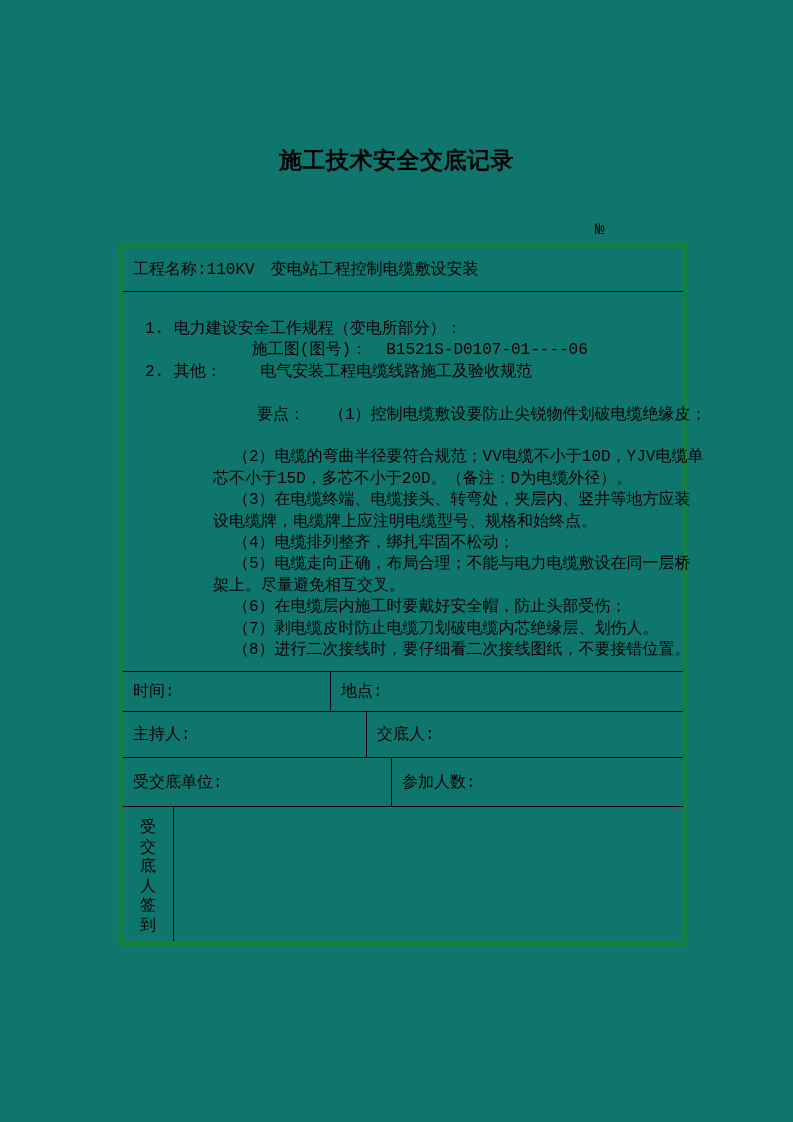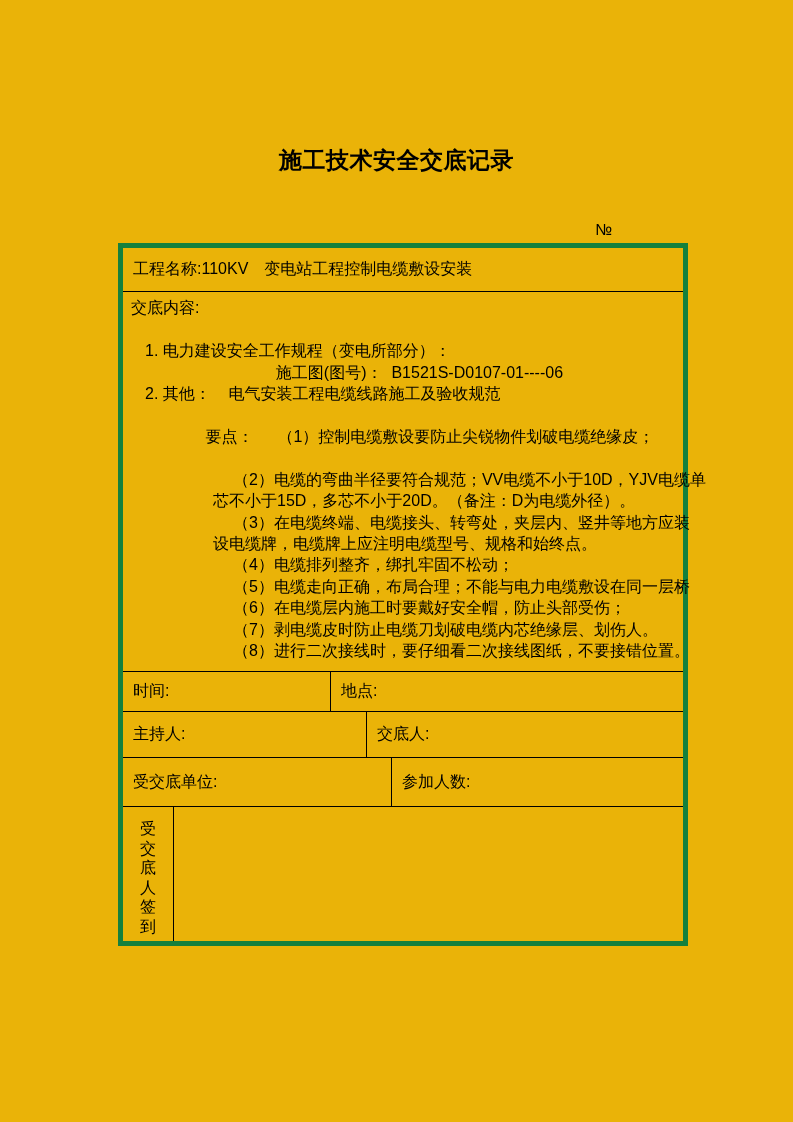--- a/index.html
+++ b/index.html
@@ -1,23 +1,23 @@
 <!DOCTYPE html>
 <html><head>
 <meta charset="utf-8">
 <style>
   * { box-sizing: border-box; margin: 0; padding: 0; }
   html, body { background: #ffffff; }
   .page {
     position: relative;
     width: 793px;
     height: 1122px;
-    background: #eab308;
+    background: #0f766e;
     color: #000000;
-    font-family: Liberation Sans, sans-serif;
+    font-family: Liberation Mono, monospace;
     overflow: hidden;
   }
   .title {
     position: absolute;
     top: 145px;
     left: 0;
     width: 100%;
     text-align: center;
     font-size: 23px;
     font-weight: bold;
@@ -90,34 +90,34 @@
 
     <div class="row r1">
       <div class="cell grow">
         <span class="label-line">工程名称:</span>
           <span class="label-line">110KV　变电站工程控制电缆敷设安装</span>
       </div>
     </div>
 
     <div class="row r2">
       <div class="content-cell grow">
-        <div class="line indent-hd">交底内容:</div>
         <div class="spacer"></div>
         <div class="line indent-1">1. 电力建设安全工作规程（变电所部分）：</div>
         <div class="line indent-0">施工图(图号)：  B1521S-D0107-01----06</div>
         <div class="line indent-1">2. 其他：    电气安装工程电缆线路施工及验收规范</div>
         <div class="line indent-kp">
           <span class="kp-label">要点：</span><span>（1）控制电缆敷设要防止尖锐物件划破电缆绝缘皮；</span>
         </div>
         <div class="line indent-n">（2）电缆的弯曲半径要符合规范；VV电缆不小于10D，YJV电缆单</div>
         <div class="line indent-cont">芯不小于15D，多芯不小于20D。（备注：D为电缆外径）。</div>
         <div class="line indent-n">（3）在电缆终端、电缆接头、转弯处，夹层内、竖井等地方应装</div>
         <div class="line indent-cont">设电缆牌，电缆牌上应注明电缆型号、规格和始终点。</div>
         <div class="line indent-n">（4）电缆排列整齐，绑扎牢固不松动；</div>
         <div class="line indent-n">（5）电缆走向正确，布局合理；不能与电力电缆敷设在同一层桥</div>
+        <div class="line indent-cont">架上。尽量避免相互交叉。</div>
         <div class="line indent-n">（6）在电缆层内施工时要戴好安全帽，防止头部受伤；</div>
         <div class="line indent-n">（7）剥电缆皮时防止电缆刀划破电缆内芯绝缘层、划伤人。</div>
         <div class="line indent-n">（8）进行二次接线时，要仔细看二次接线图纸，不要接错位置。</div>
       </div>
     </div>
 
     <div class="row r3">
       <div class="cell w207">
         <span>时间:</span>
       </div>

